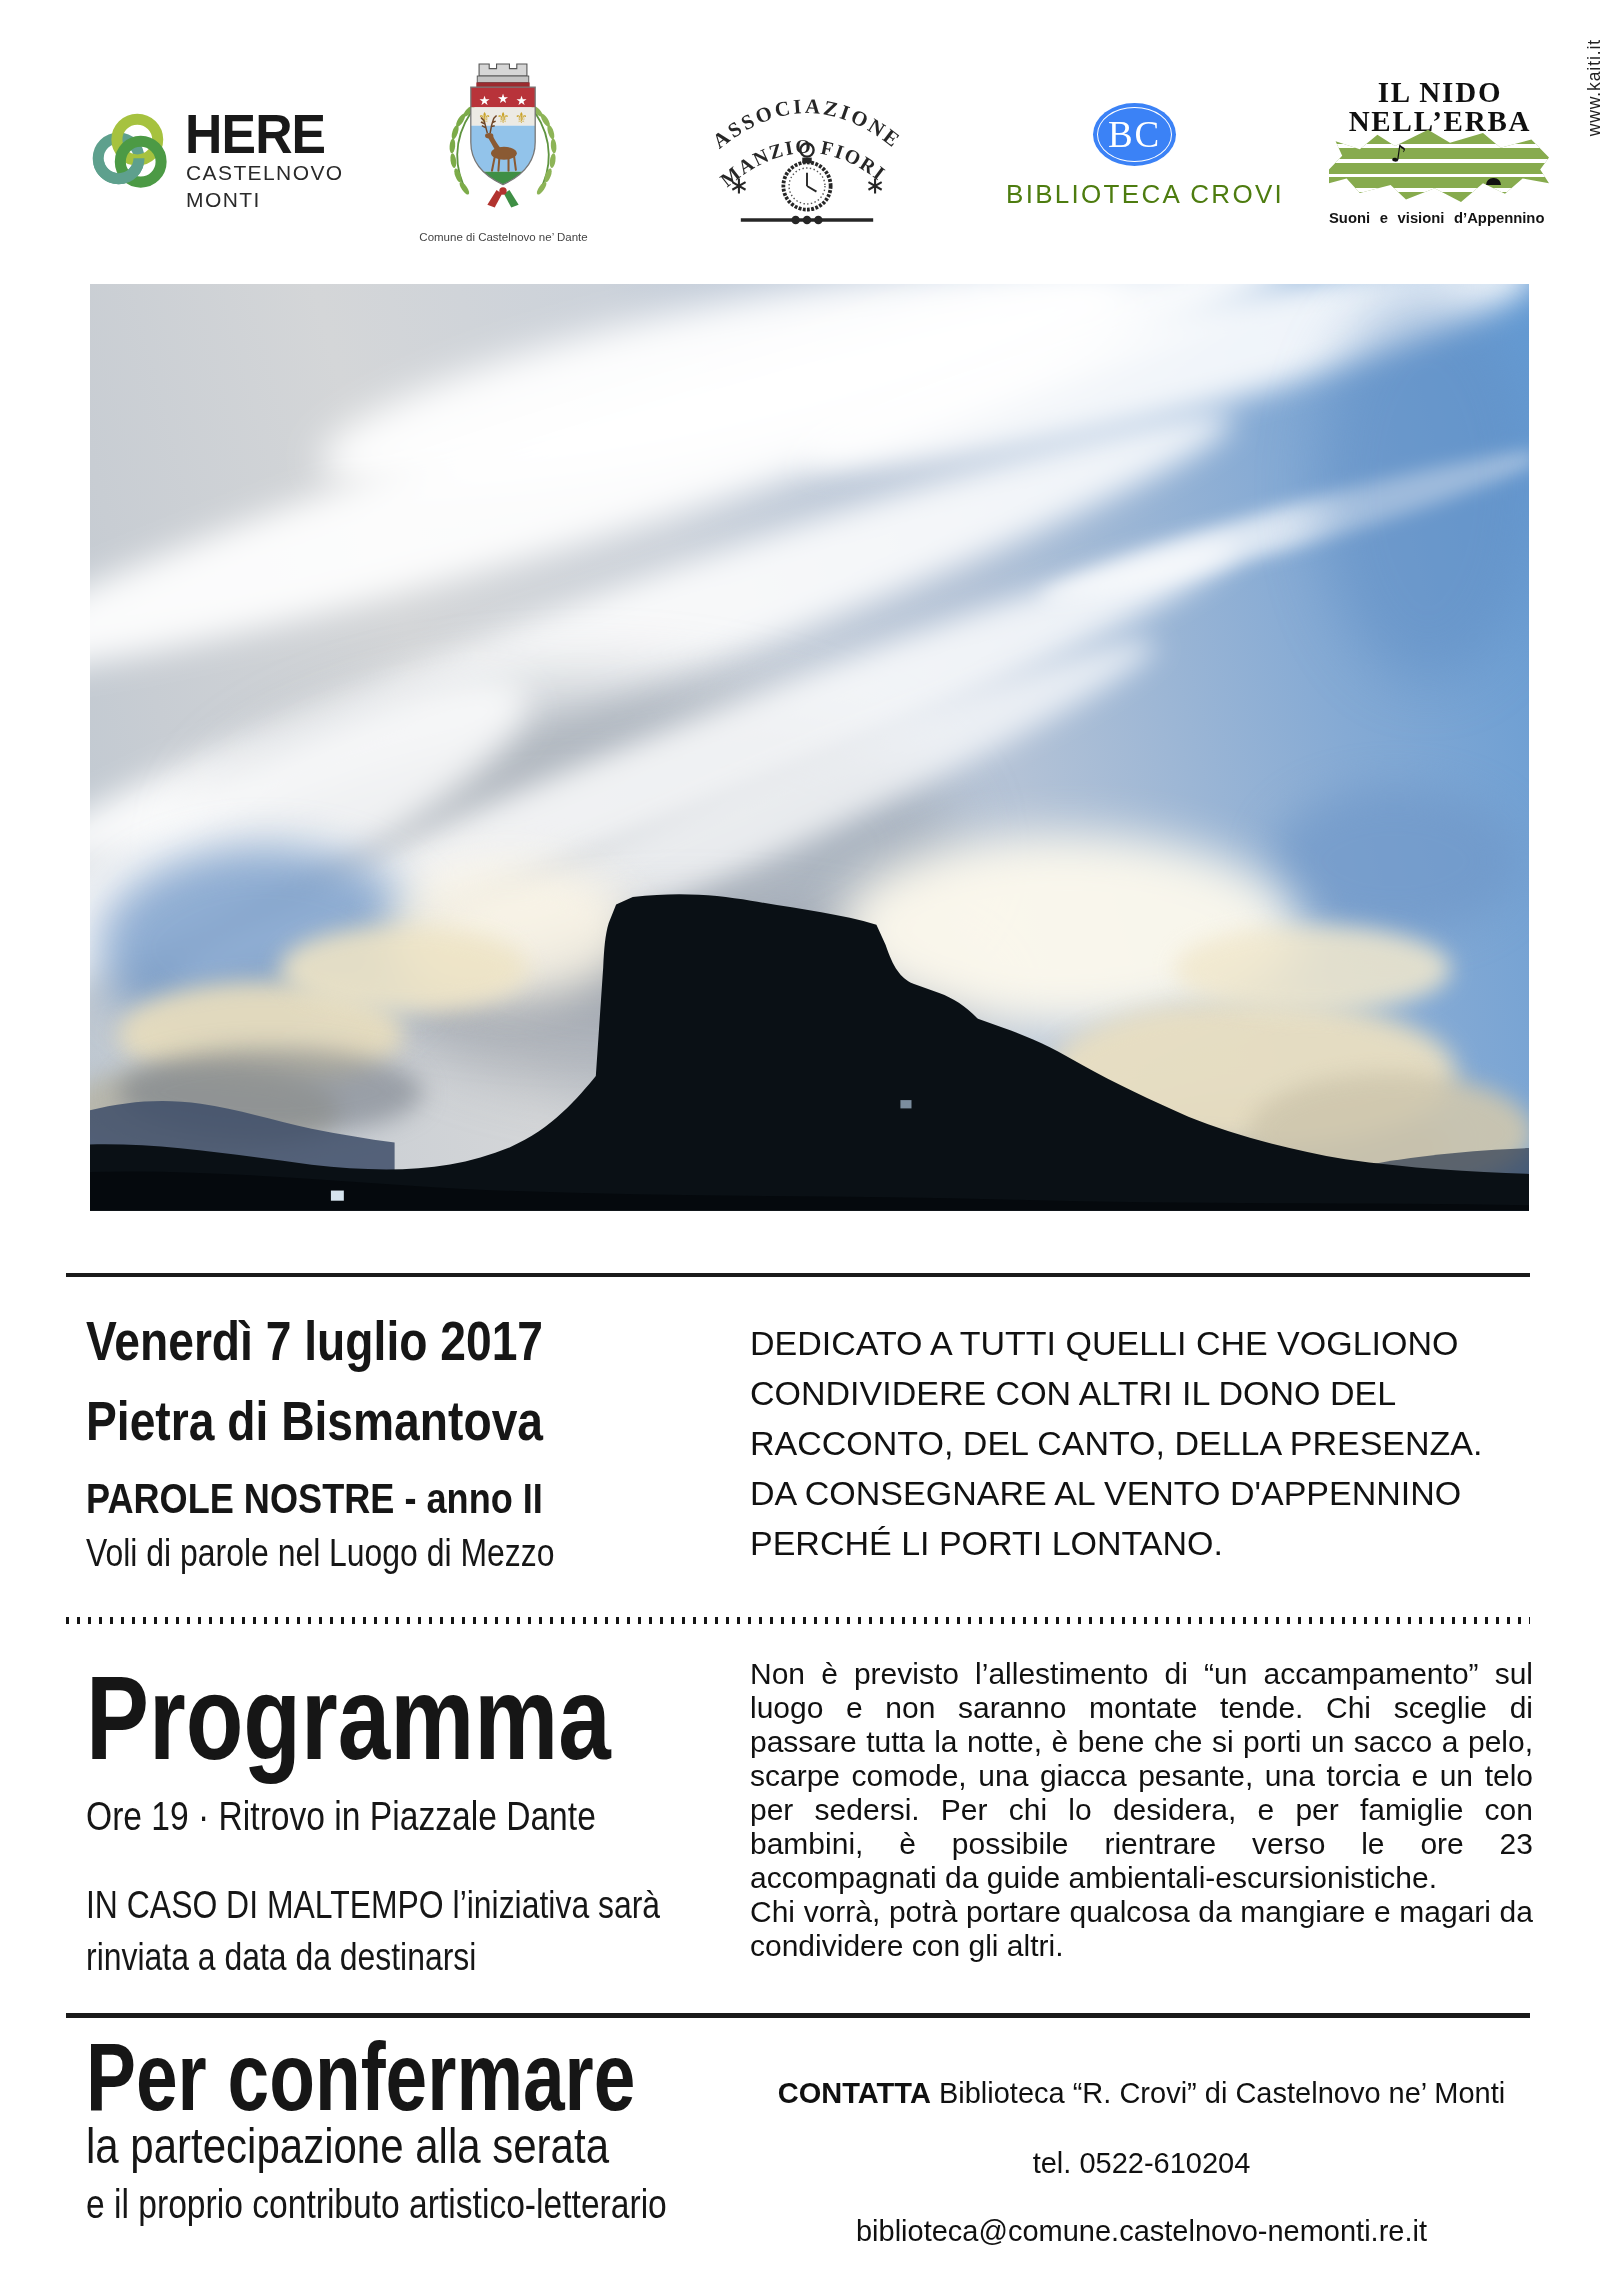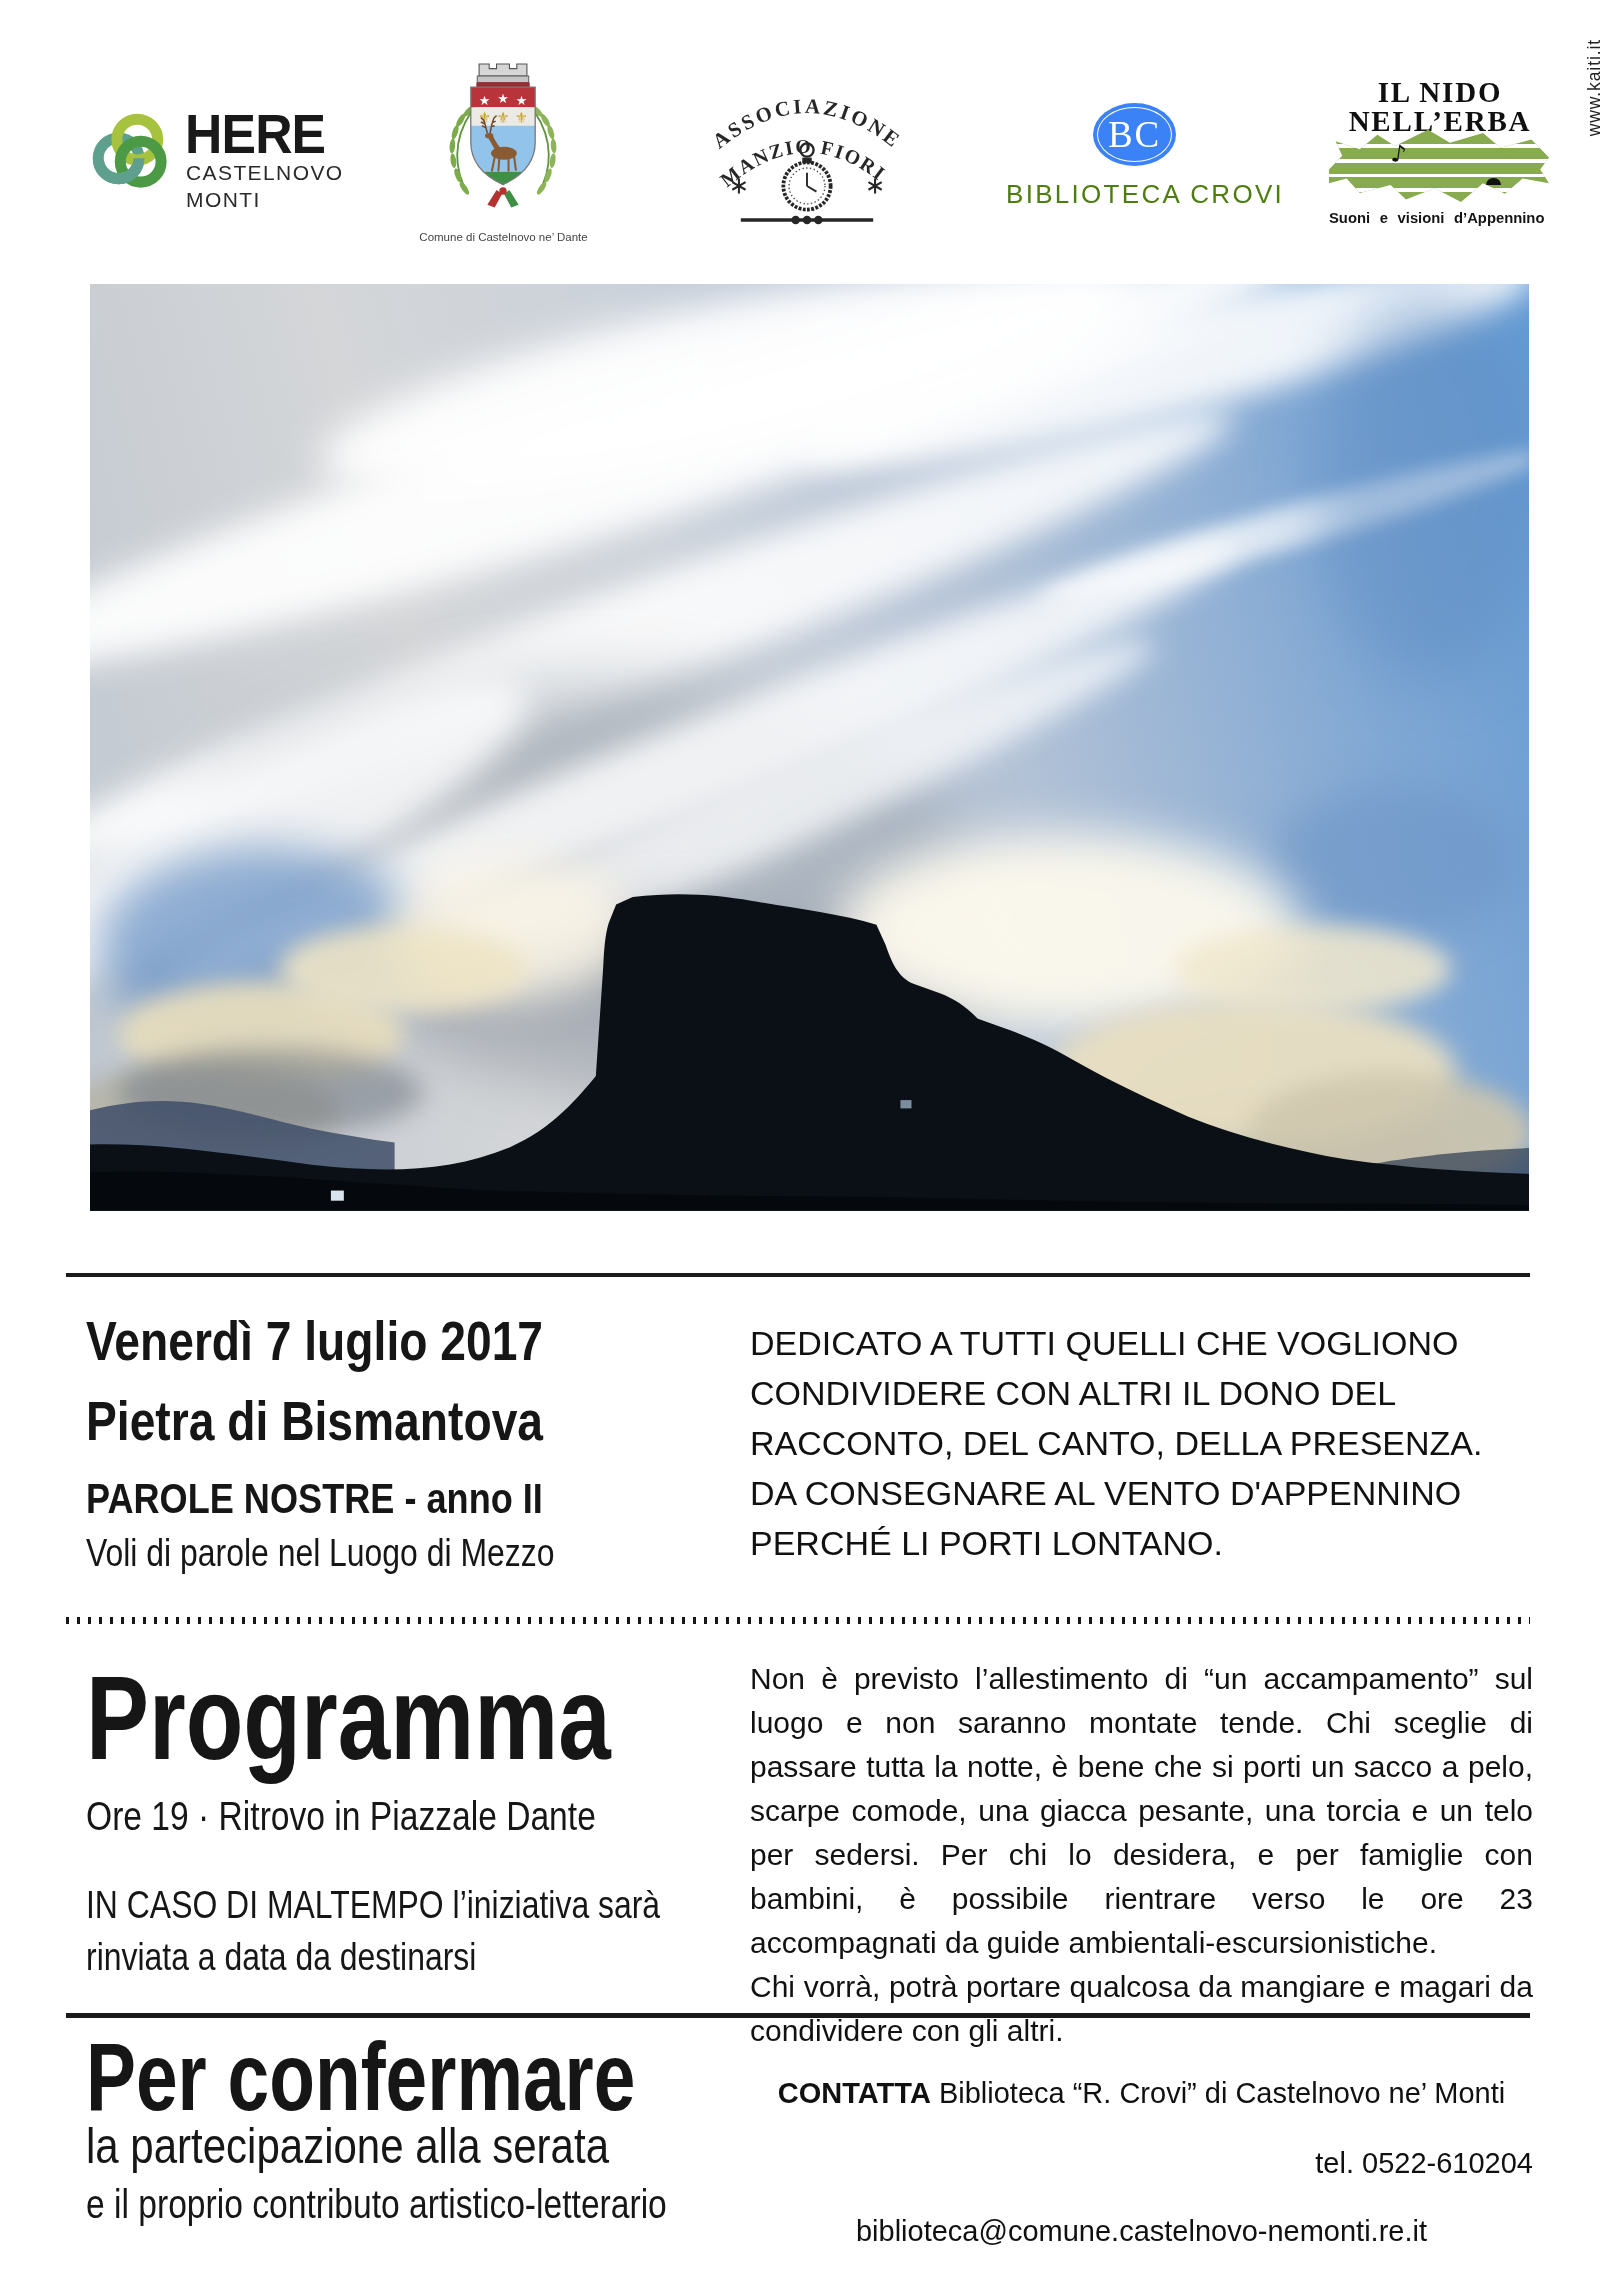--- a/index.html
+++ b/index.html
@@ -71,27 +71,27 @@
   
   .cond{transform:scaleX(.84);transform-origin:0 0;white-space:nowrap;}
   .date-l1{left:86px;top:1314px;font-size:55px;font-weight:700;line-height:1;}
   .date-l2{left:86px;top:1394px;font-size:55px;font-weight:700;line-height:1;}
   .date-l3{left:86px;top:1477px;font-size:43px;font-weight:700;line-height:1;}
   .date-l4{left:86px;top:1534px;font-size:38px;font-weight:400;line-height:1;}
   .dedicato{left:750px;top:1318px;width:757px;font-size:34px;line-height:50px;color:#111;}
   .prog-h{left:86px;top:1659px;font-size:118px;font-weight:700;line-height:1;transform:scaleX(.80);transform-origin:0 0;white-space:nowrap;}
   .prog-meet{left:86px;top:1796px;font-size:40px;line-height:1;}
   .prog-weather{left:86px;top:1879px;font-size:38px;line-height:1.38;white-space:pre-line;}
-  .details{left:750px;top:1657px;width:783px;font-size:30px;line-height:44px;text-align:justify;white-space:pre-line;color:#111;}
+  .details{left:750px;top:1657px;width:783px;font-size:30px;line-height:34px;text-align:justify;white-space:pre-line;color:#111;}
   .conf-h{left:86px;top:2029px;font-size:96px;font-weight:700;line-height:1;transform:scaleX(.78);transform-origin:0 0;white-space:nowrap;}
   .conf-l1{left:86px;top:2121px;font-size:50px;line-height:1;}
   .conf-l2{left:86px;top:2184px;font-size:40px;line-height:1;}
   .contact-line{left:750px;width:783px;text-align:center;font-size:29px;white-space:nowrap;color:#101010;}
   .contact-1{top:2077px;}
-  .contact-2{top:2147px;text-align:right;}
+  .contact-2{top:2147px;}
   .contact-3{top:2215px;}
   .bold{font-weight:700;}
 </style>
 </head>
 <body>
 
 <svg class="abs" style="left:88px;top:109px;" width="85" height="85" viewBox="0 0 100 100">
   <circle cx="36" cy="58" r="24" fill="none" stroke="#5ea08d" stroke-width="13"></circle>
   <circle cx="58" cy="36" r="24" fill="none" stroke="#a6c23f" stroke-width="13"></circle>
   <circle cx="62" cy="62" r="24" fill="none" stroke="#4c9a45" stroke-width="13"></circle>

